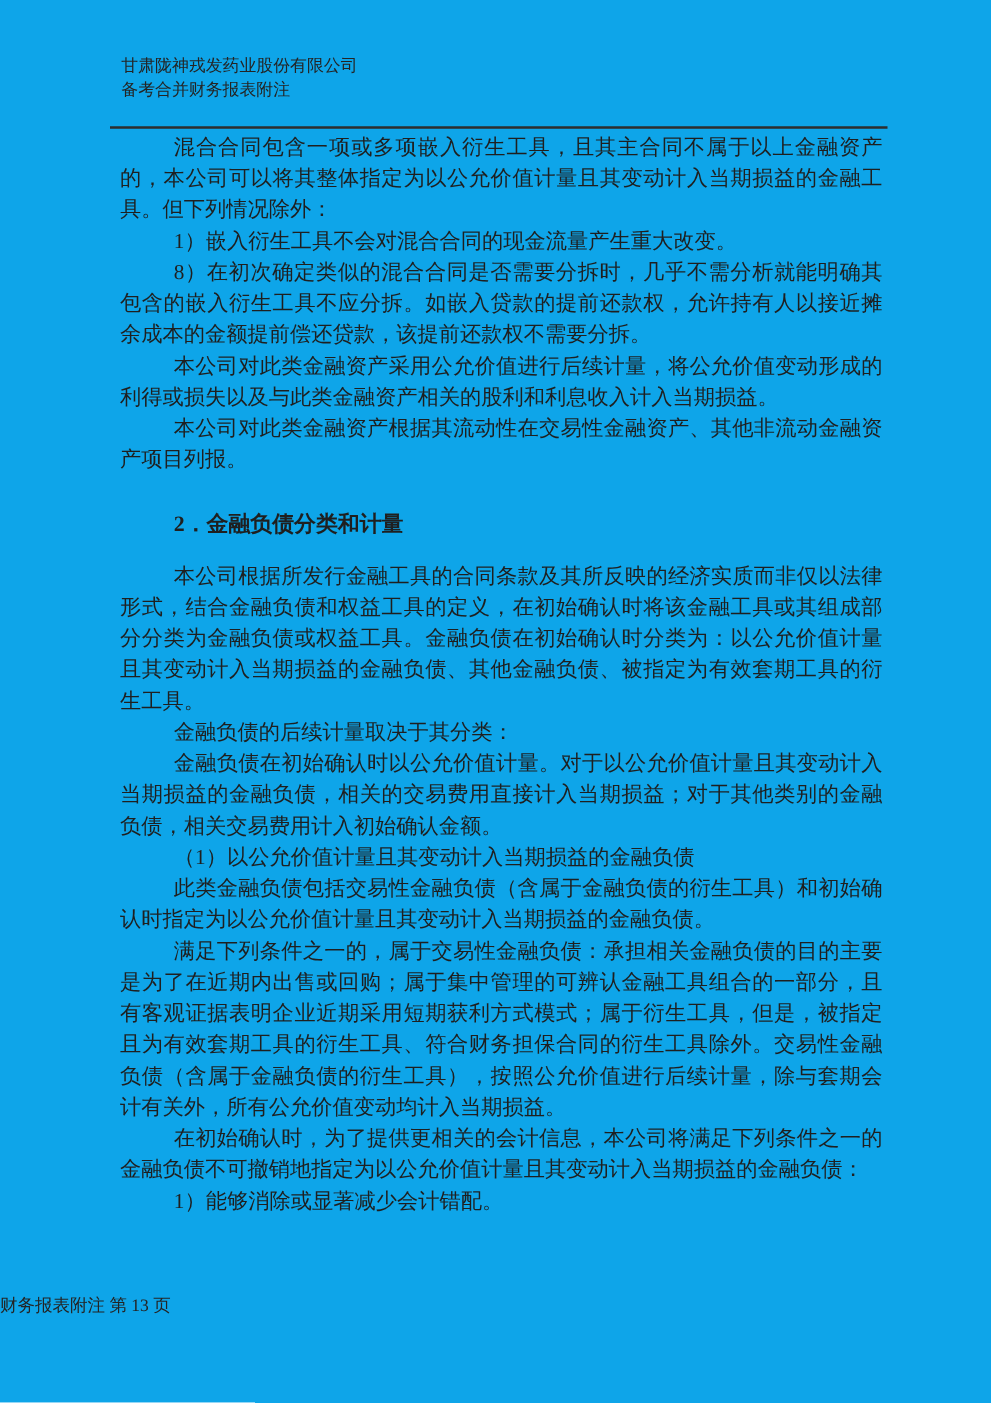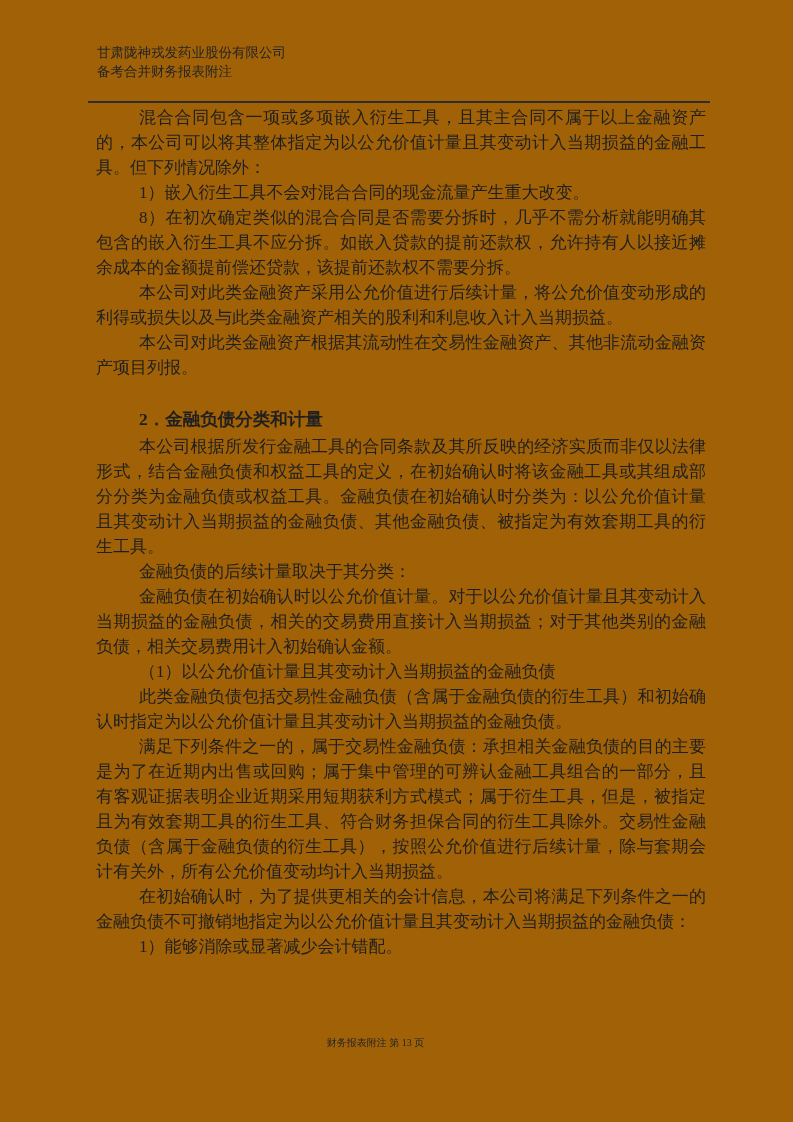--- a/index.html
+++ b/index.html
@@ -1,20 +1,20 @@
 <!DOCTYPE html>
 <html><head>
 <meta charset="utf-8">
 <style>
   html, body { margin: 0; padding: 0; background: #ffffff; }
   .page {
     position: relative;
     width: 793px;
     height: 1122px;
-    background: #a16207;
+    background: #0ea5e9;
     font-family: "Liberation Serif", "DejaVu Serif", serif;
     color: #1f1f1f;
     overflow: hidden;
   }
   .header {
     position: absolute;
     left: 97px;
     top: 43px;
     width: 613px;
     font-size: 13.5px;
@@ -41,30 +41,29 @@
     text-justify: inter-ideograph;
   }
   .content p {
     margin: 0;
     text-indent: 43px;
   }
   .content p.heading {
     font-weight: bold;
     font-size: 17.5px;
     margin-top: 27px;
-    margin-bottom: 2px;
+    margin-bottom: 16px;
     text-align: left;
   }
   .footer {
     position: absolute;
     left: 0;
     top: 1036px;
     width: 751px;
-    text-align: center;
-    font-size: 10px;
+    font-size: 14px;
     color: #242424;
   }
 </style>
 </head>
 <body>
 
 <div class="page">
 
   <div class="header">
     <div>甘肃陇神戎发药业股份有限公司</div>

